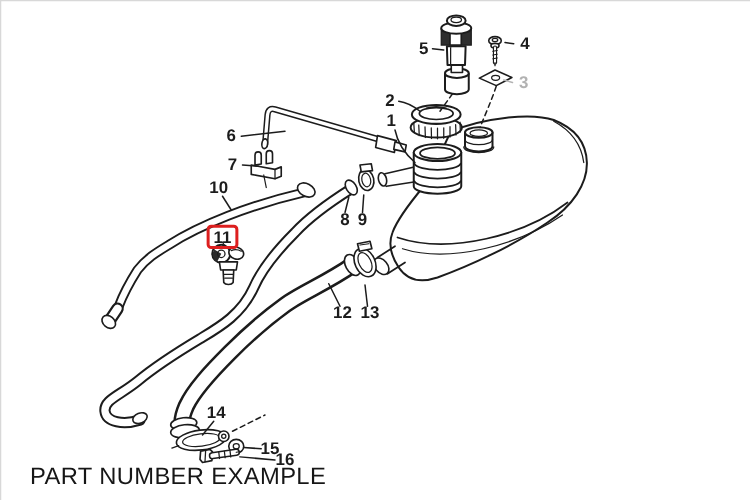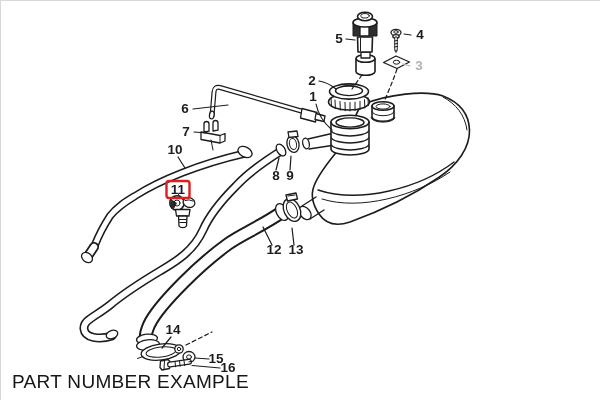--- a/index.html
+++ b/index.html
@@ -18,21 +18,21 @@
   .tube-o{fill:none;stroke:var(--line,#1c1c1c);stroke-linecap:round;stroke-linejoin:round;}
   .tube-i{fill:none;stroke:#ffffff;stroke-linecap:round;stroke-linejoin:round;}
   .dash{fill:none;stroke:var(--line,#1c1c1c);stroke-width:1.2;stroke-dasharray:4 3;stroke-linecap:round;}
   .leader{fill:none;stroke:var(--line,#1c1c1c);stroke-width:1.2;stroke-linecap:round;}
   .leader.muted{stroke:var(--muted-label,#b2b2b2);}
   .lbl{font:bold 13.5px "Liberation Sans",sans-serif;fill:var(--line,#1c1c1c);text-anchor:middle;}
   .lbl.muted{fill:var(--muted-label,#b2b2b2);}
   .hlbox{fill:none;stroke:var(--highlight,#dd1f1f);stroke-width:2.4;}
   .hairline{stroke:var(--hairline,#d8d8d8);stroke-width:1;}
   .caption{
-    position:absolute;left:12px;bottom:7px;
+    position:absolute;left:24px;bottom:7px;
     font:400 19px "Liberation Sans",sans-serif;
     color:var(--caption,#161616);letter-spacing:.3px;white-space:nowrap;
   }
 </style>
 </head>
 <body>
 
 <div class="stage">
 <svg width="600" height="400" viewBox="0 0 600 400">
 

